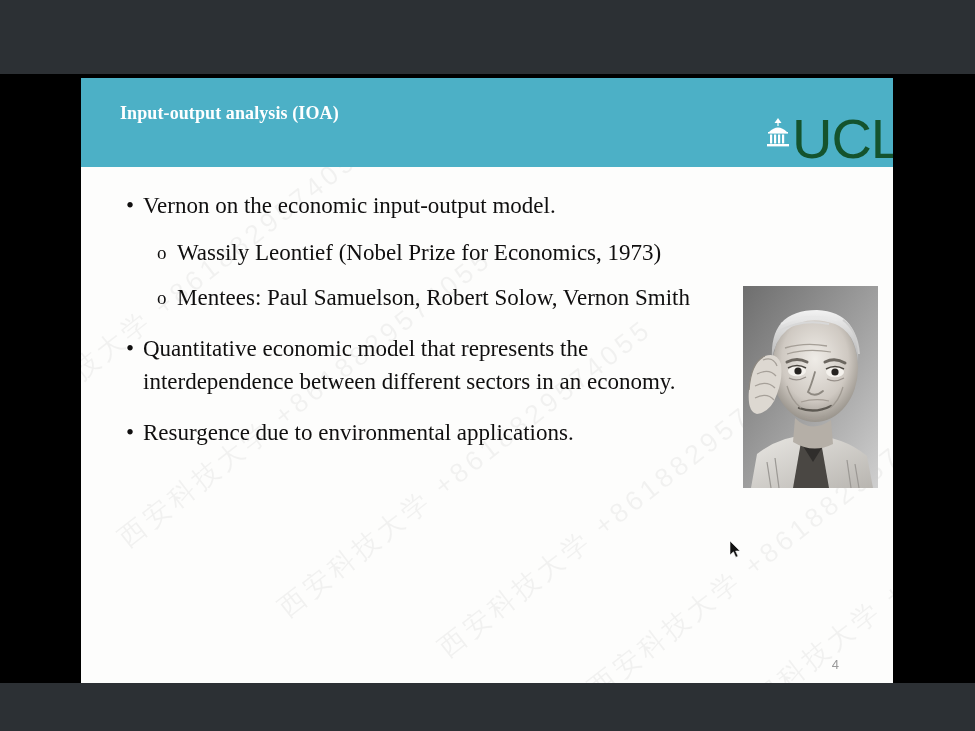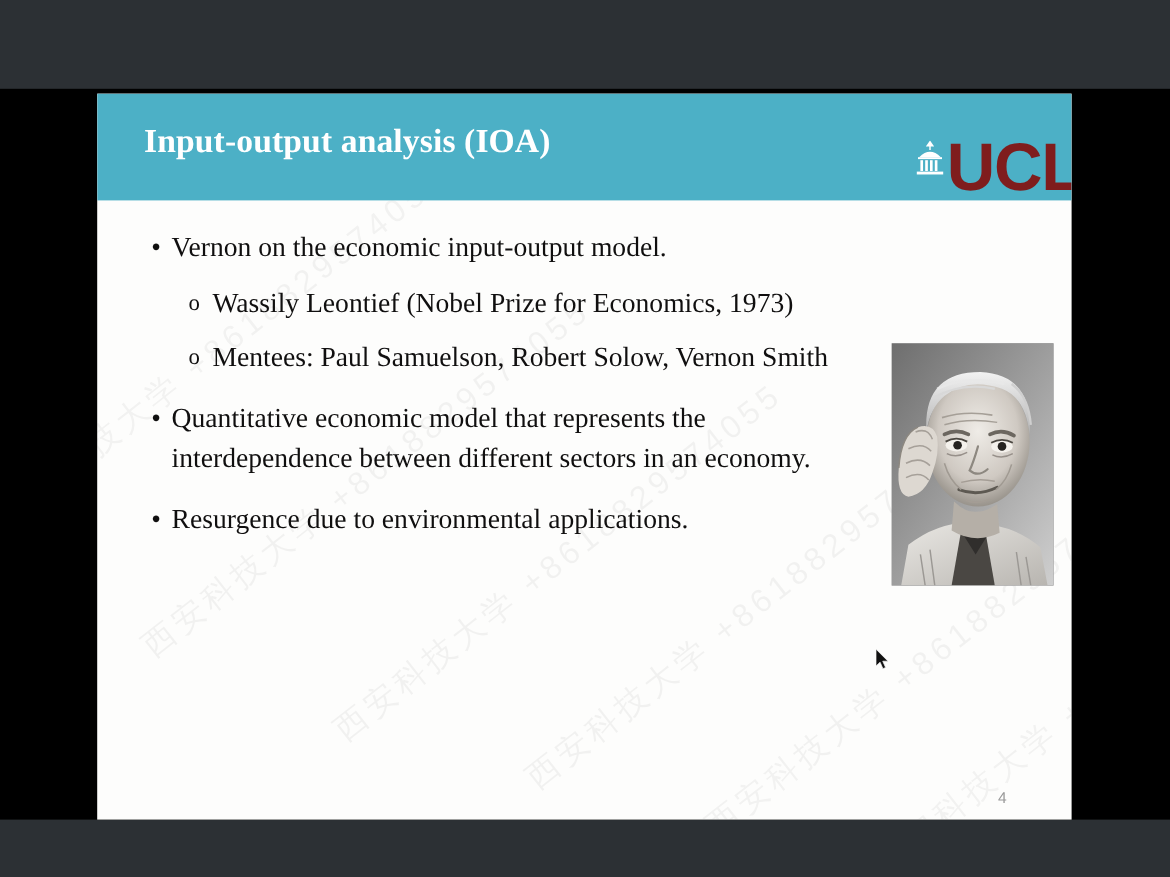--- a/index.html
+++ b/index.html
@@ -50,21 +50,21 @@
     top: 0;
     width: 812px;
     height: 89px;
     background: #4cb0c6;
     overflow: hidden;
   }
   #slide-title {
     position: absolute;
     left: 39px;
     top: 25px;
-    font-size: 28px;
+    font-size: 18px;
     font-weight: bold;
     color: #ffffff;
     letter-spacing: 0.1px;
     white-space: nowrap;
   }
 
   
   #ucl-logo {
     position: absolute;
     right: -8px;
@@ -74,23 +74,23 @@
     align-items: flex-end;
   }
   #ucl-building-icon {
     display: block;
     margin-right: 1px;
     margin-bottom: 10px;
   }
   #ucl-wordmark {
     font-family: "Liberation Sans", "DejaVu Sans", sans-serif;
     font-size: 56px;
-    font-weight: bold;
+    font-weight: normal;
     line-height: 0.82;
-    color: #7f1d1d;
+    color: #14532d;
     letter-spacing: -1px;
   }
 
   
   #watermark {
     position: absolute;
     left: 0;
     top: 89px;
     width: 812px;
     height: 516px;

